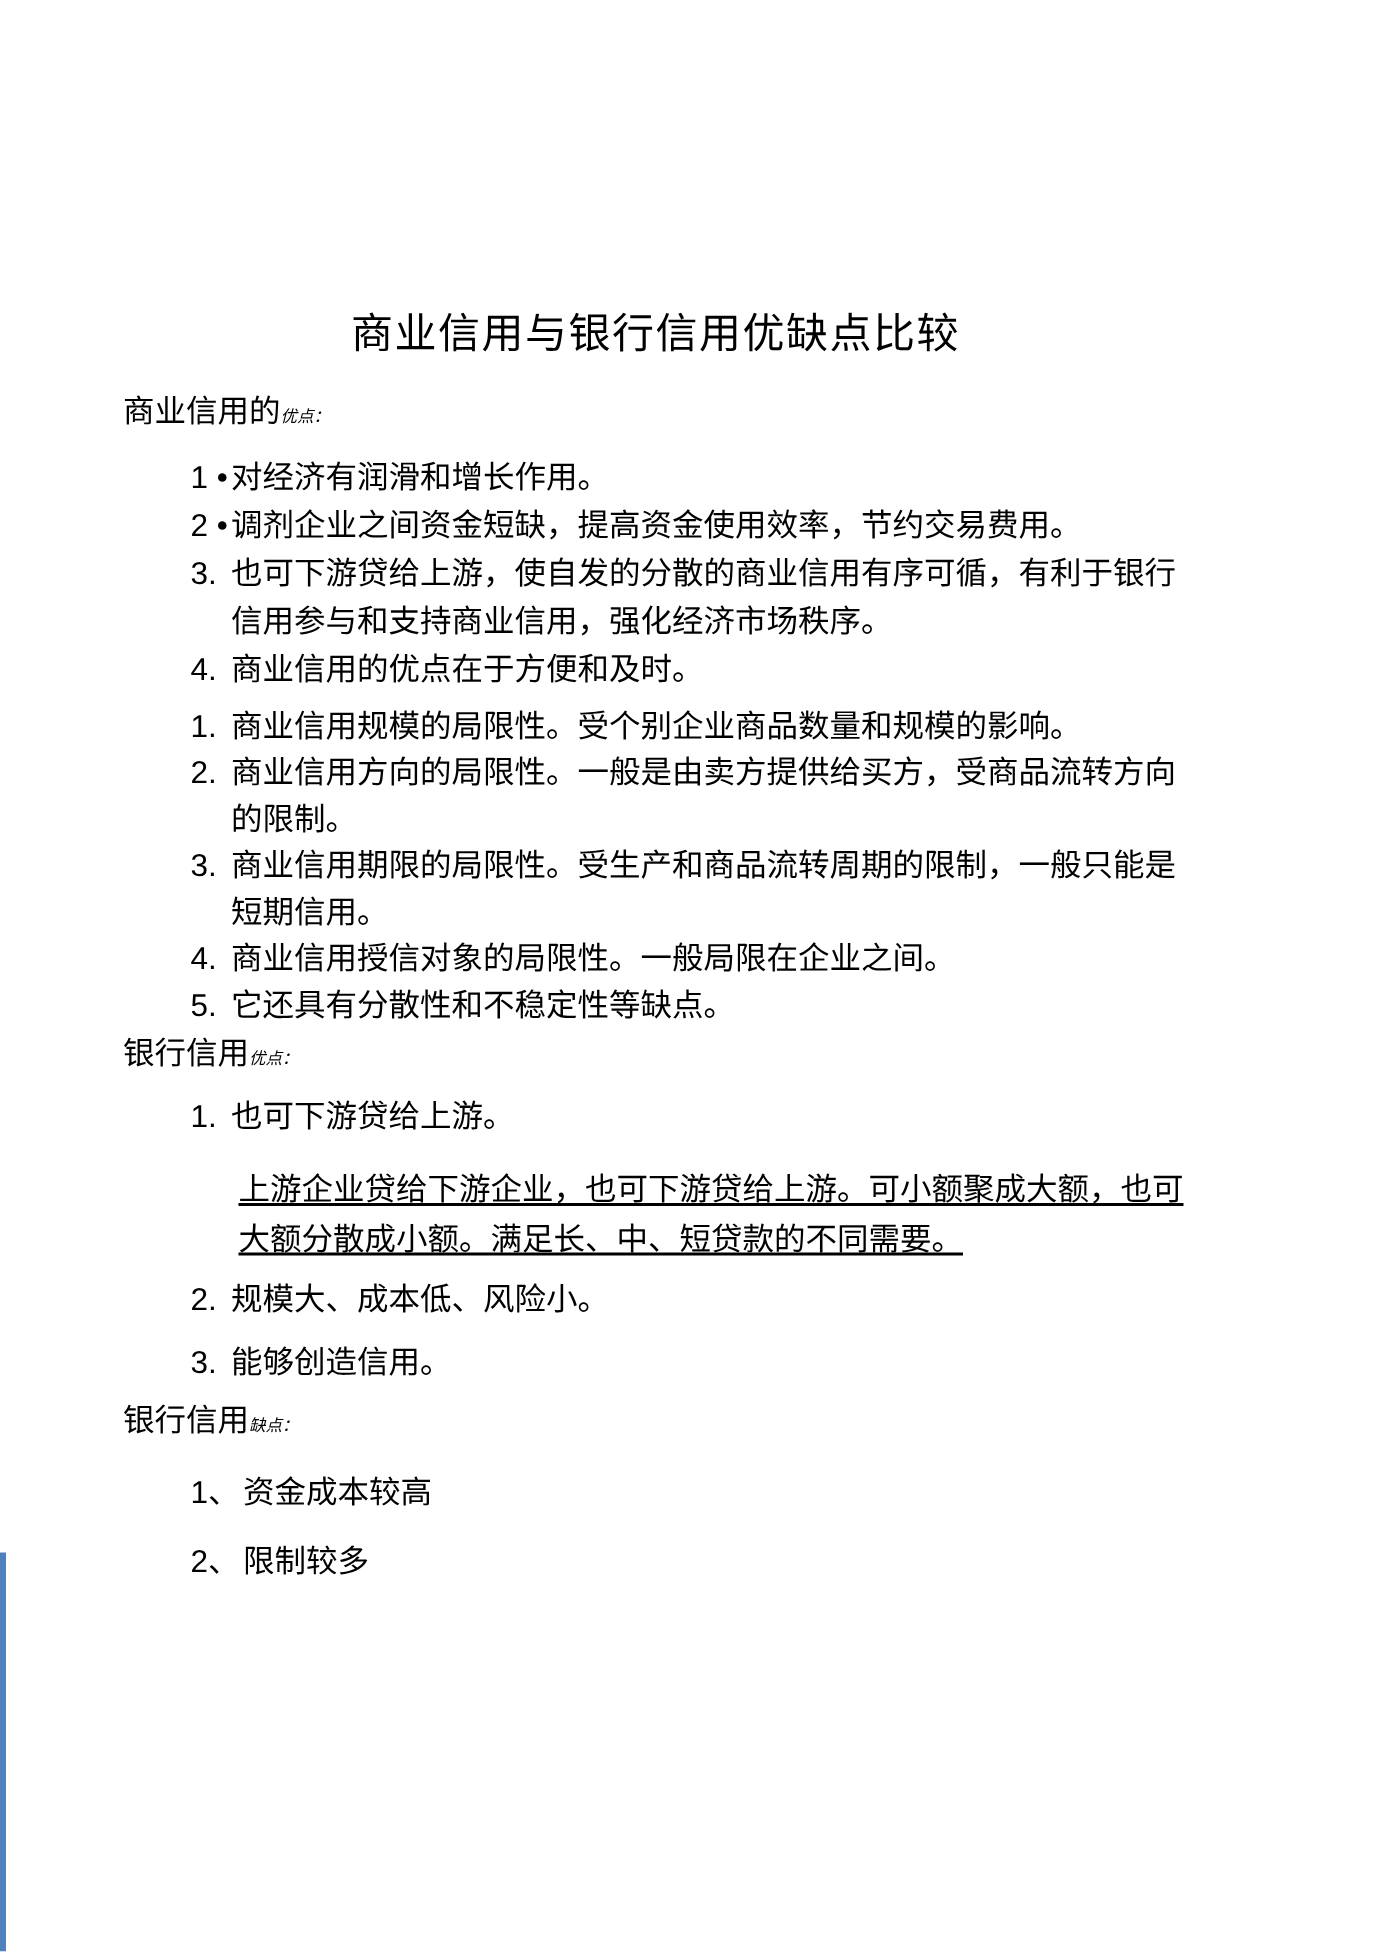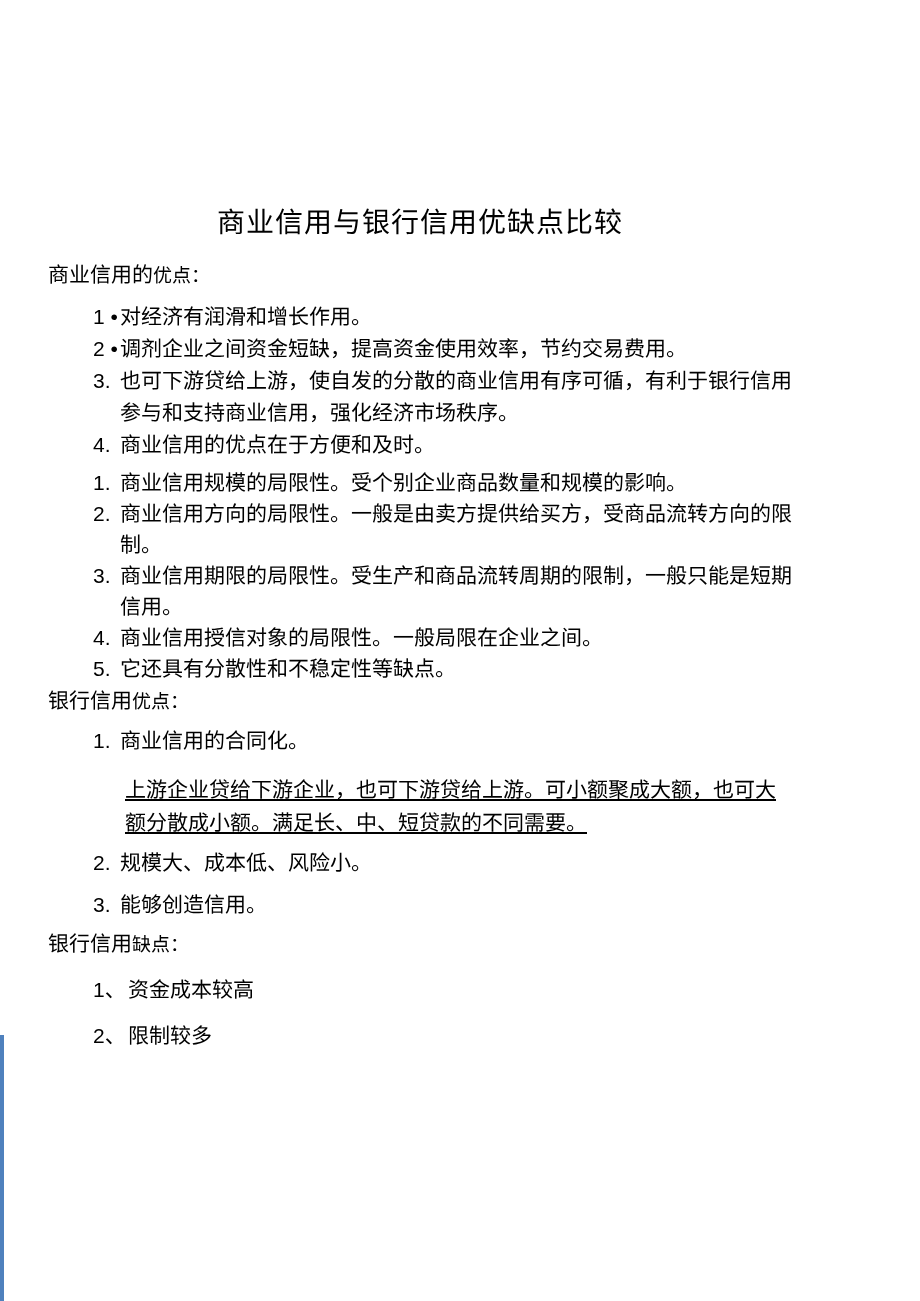--- a/index.html
+++ b/index.html
@@ -9,37 +9,38 @@
   }
   body {
     width: 920px;
     height: 1301px;
     position: relative;
     color: #000000;
     font-family: "Liberation Sans", "DejaVu Sans", sans-serif;
     overflow: hidden;
   }
   .page {
-    padding: 0 128px 0 48px;
+    padding: 0 128px 0 82px;
   }
   .doc-title {
     margin: 202px 0 0 0;
     font-size: 28px;
     line-height: 42px;
     font-weight: normal;
     text-align: center;
     letter-spacing: 1px;
   }
   .heading {
     font-size: 21px;
     line-height: 34px;
     white-space: nowrap;
   }
   .h-sub {
-    font-size: 19px;
+    font-size: 11px;
+    font-style: italic;
   }
   .list { margin: 0; }
   .item {
     position: relative;
     padding-left: 72px;
     font-size: 21px;
     line-height: 32px;
   }
   .marker {
     position: absolute;
@@ -94,21 +95,21 @@
   <div class="list ul2">
     <div class="item"><span class="marker">1.</span><span>商业信用规模的局限性。受个别企业商品数量和规模的影响。</span></div>
     <div class="item"><span class="marker">2.</span><span>商业信用方向的局限性。一般是由卖方提供给买方，受商品流转方向的限制。</span></div>
     <div class="item"><span class="marker">3.</span><span>商业信用期限的局限性。受生产和商品流转周期的限制，一般只能是短期信用。</span></div>
     <div class="item"><span class="marker">4.</span><span>商业信用授信对象的局限性。一般局限在企业之间。</span></div>
     <div class="item"><span class="marker">5.</span><span>它还具有分散性和不稳定性等缺点。</span></div>
   </div>
 
   <div class="heading h3"><span>银行信用</span><span class="h-sub">优点：</span></div>
   <div class="list s3">
-    <div class="item s3-i1"><span class="marker">1.</span><span>商业信用的合同化。</span></div>
+    <div class="item s3-i1"><span class="marker">1.</span><span>也可下游贷给上游。</span></div>
     <div class="detail s3-d1">上游企业贷给下游企业，也可下游贷给上游。可小额聚成大额，也可大额分散成小额。满足长、中、短贷款的不同需要。</div>
     <div class="item s3-i2"><span class="marker">2.</span><span>规模大、成本低、风险小。</span></div>
     <div class="item s3-i3"><span class="marker">3.</span><span>能够创造信用。</span></div>
   </div>
 
   <div class="heading h4"><span>银行信用</span><span class="h-sub">缺点：</span></div>
   <div class="list s4">
     <div class="item s4-i1"><span class="marker">1、</span><span>资金成本较高</span></div>
     <div class="item s4-i2"><span class="marker">2、</span><span>限制较多</span></div>
   </div>

